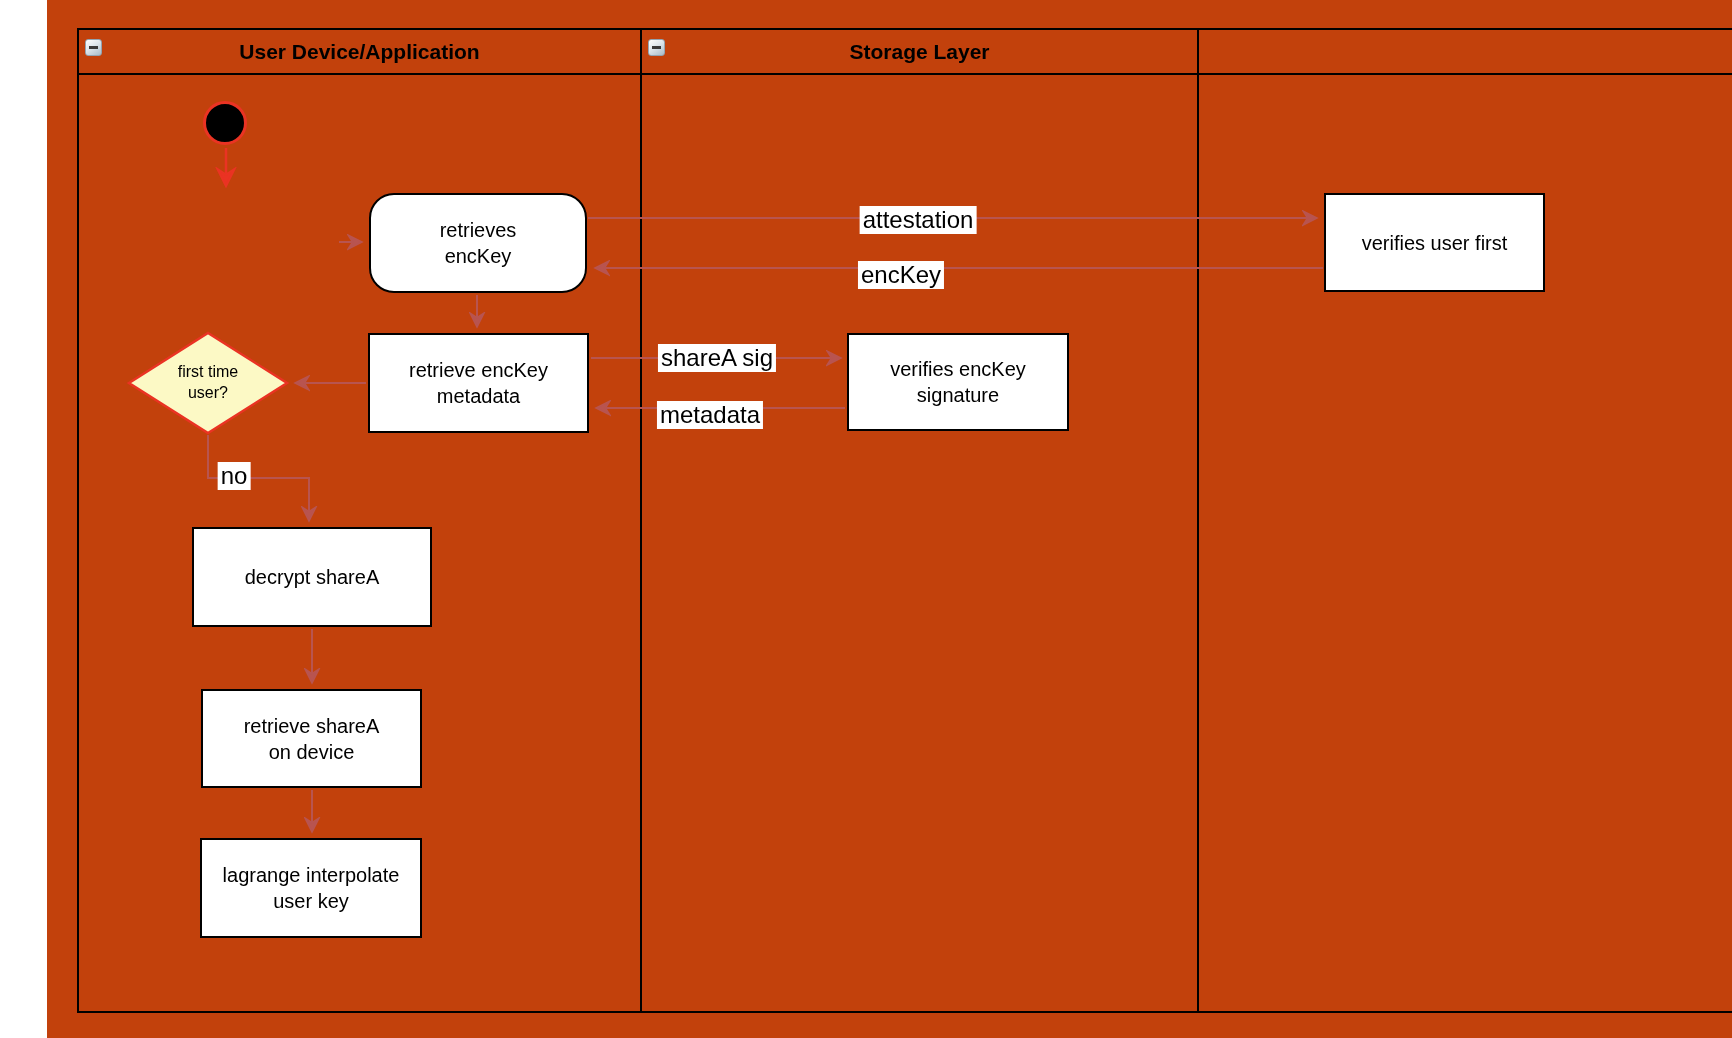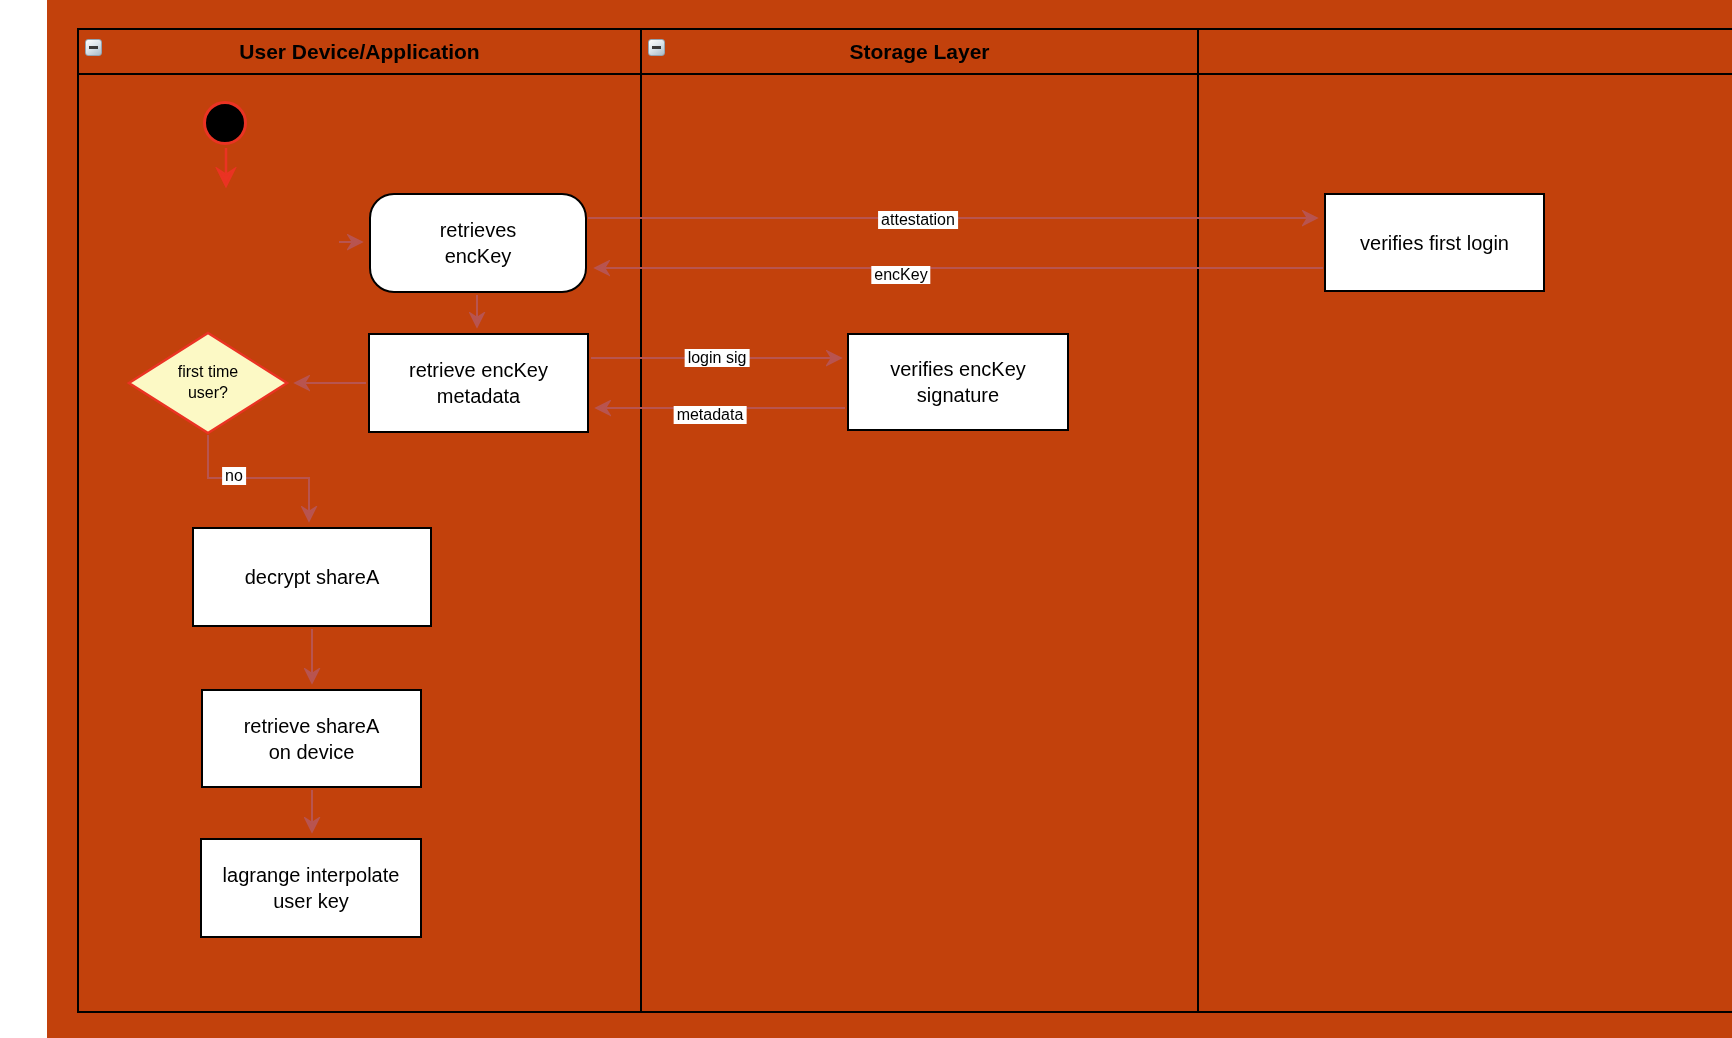--- a/index.html
+++ b/index.html
@@ -32,21 +32,21 @@
   }
   .diamond-label{
     position:absolute;left:96px;top:350px;width:130px;height:66px;
     display:flex;align-items:center;justify-content:center;text-align:center;
     font-size:16px;line-height:1.3;white-space:pre-line;
   }
   
   svg.edges{position:absolute;left:0;top:0;width:1732px;height:1038px;pointer-events:none;}
   .edge-label{
     position:absolute;transform:translate(-50%,-50%);background:#ffffff;
-    padding:0 3px;font-size:16px;white-space:nowrap;
+    padding:0 3px;font-size:24px;white-space:nowrap;
   }
 </style>
 </head>
 <body>
 
 <div class="canvas">
 
   <div class="pool">
     <div class="lane-divider" style="left:561px;"></div>
     <div class="lane-divider" style="left:1118px;"></div>
@@ -100,38 +100,38 @@
 
     <polygon points="82,383 161,333 240,383 161,433" fill="#fcf9c5" stroke="#ea3323" stroke-width="2.5"></polygon>
   </svg>
 
   <div class="start-state"></div>
 
 
   <div class="node" style="left:322px;top:193px;width:218px;height:100px;border-radius:25px;">retrieves
 encKey</div>
 
-  <div class="node" style="left:1277px;top:193px;width:221px;height:99px;">verifies first login</div>
+  <div class="node" style="left:1277px;top:193px;width:221px;height:99px;">verifies user first</div>
 
   <div class="node" style="left:321px;top:333px;width:221px;height:100px;">retrieve encKey
 metadata</div>
 
   <div class="node" style="left:800px;top:333px;width:222px;height:98px;">verifies encKey
 signature</div>
 
   <div class="diamond-label">first time
 user?</div>
 
   <div class="node" style="left:145px;top:527px;width:240px;height:100px;">decrypt shareA</div>
 
   <div class="node" style="left:154px;top:689px;width:221px;height:99px;">retrieve shareA
 on device</div>
 
   <div class="node" style="left:153px;top:838px;width:222px;height:100px;">lagrange interpolate
 user key</div>
 
   <div class="edge-label" style="left:871px;top:220px;">attestation</div>
   <div class="edge-label" style="left:854px;top:275px;">encKey</div>
-  <div class="edge-label" style="left:670px;top:358px;">login sig</div>
+  <div class="edge-label" style="left:670px;top:358px;">shareA sig</div>
   <div class="edge-label" style="left:663px;top:415px;">metadata</div>
   <div class="edge-label" style="left:187px;top:476px;">no</div>
 
 </div>
 
 </body></html>

